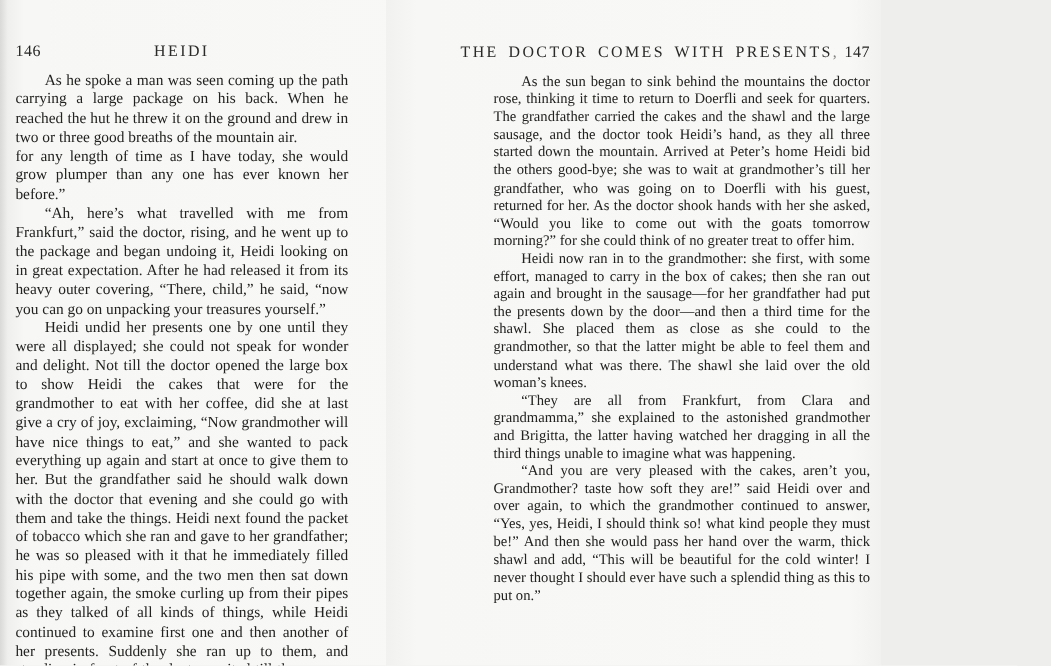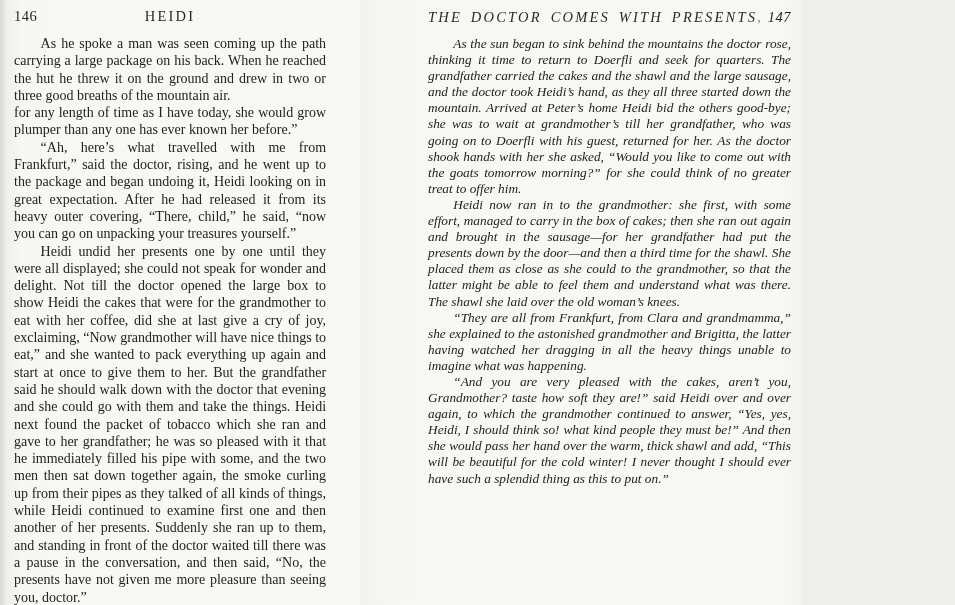--- a/index.html
+++ b/index.html
@@ -17,21 +17,20 @@
   .page { box-sizing:border-box; height:605px; position:relative; }
   .page-left {
     width:478px;
     padding:8px 34px 0 14px;
     background:linear-gradient(90deg,#d9d9d7 0px,#efefed 7px,#f7f7f5 22px,#f8f8f6 430px,#f4f4f2 478px);
   }
   .page-right {
     width:477px;
     padding:9px 10px 0 68px;
     background:linear-gradient(90deg,#f1f1ef 0px,#f7f7f5 28px,#f8f8f6 420px,#ebebe9 477px);
-    font-style:italic;
   }
   .page-header {
     display:grid;
     grid-template-columns:1fr auto 1fr;
     align-items:baseline;
     margin-bottom:9px;
     min-height:18px;
   }
   .folio {
     font-size:14.5px; letter-spacing:0.5px;
@@ -39,25 +38,26 @@
   }
   .folio-left { text-align:left; }
   .folio-right { text-align:center; }
   .running-head {
     text-align:center;
     font-size:14.5px;
     letter-spacing:2.2px;
     word-spacing:3px;
     color:#2a2a28;
     white-space:nowrap;
+    margin-top:31px;
   }
   .artifact { opacity:.55; margin-right:7px; letter-spacing:0; }
   .body-text { text-align:justify; }
   .page-left .body-text { font-size:14px;   line-height:17.3px; }
-  .page-right .body-text{ font-size:13.3px; line-height:16.1px; }
+  .page-right .body-text{ font-size:13.3px; line-height:16.1px;margin-left:30px; }
   .para { margin:0; }
   .para.indent { text-indent:1.9em; }
 </style>
 </head>
 <body>
 
 <div class="book">
 
   <div class="page page-left">
     <div class="page-header">
@@ -76,18 +76,18 @@
 
   <div class="page page-right">
     <div class="page-header">
       <span></span>
       <span class="running-head">THE DOCTOR COMES WITH PRESENTS</span>
       <span class="folio folio-right"><span class="artifact">,</span><span>147</span></span>
     </div>
     <div class="body-text">
         <p class="para indent">As the sun began to sink behind the mountains the doctor rose, thinking it time to return to Doerfli and seek for quarters.  The grandfather carried the cakes and the shawl and the large sausage, and the doctor took Heidi’s hand, as they all three started down the mountain.  Arrived at Peter’s home Heidi bid the others good-bye; she was to wait at grandmother’s till her grandfather, who was going on to Doerfli with his guest, returned for her.  As the doctor shook hands with her she asked, “Would you like to come out with the goats tomorrow morning?” for she could think of no greater treat to offer him.</p>
         <p class="para indent">Heidi now ran in to the grandmother: she first, with some effort, managed to carry in the box of cakes; then she ran out again and brought in the sausage—for her grandfather had put the presents down by the door—and then a third time for the shawl.  She placed them as close as she could to the grandmother, so that the latter might be able to feel them and understand what was there.  The shawl she laid over the old woman’s knees.</p>
-        <p class="para indent">“They are all from Frankfurt, from Clara and grandmamma,” she explained to the astonished grandmother and Brigitta, the latter having watched her dragging in all the heavy things unable to imagine what was happening.</p>
+        <p class="para indent">“They are all from Frankfurt, from Clara and grandmamma,” she explained to the astonished grandmother and Brigitta, the latter having watched her dragging in all the third things unable to imagine what was happening.</p>
         <p class="para indent">“And you are very pleased with the cakes, aren’t you, Grandmother? taste how soft they are!” said Heidi over and over again, to which the grandmother continued to answer, “Yes, yes, Heidi, I should think so! what kind people they must be!”  And then she would pass her hand over the warm, thick shawl and add, “This will be beautiful for the cold winter!  I never thought I should ever have such a splendid thing as this to put on.”</p>
       </div>
   </div>
 
 </div>
 
 </body></html>

